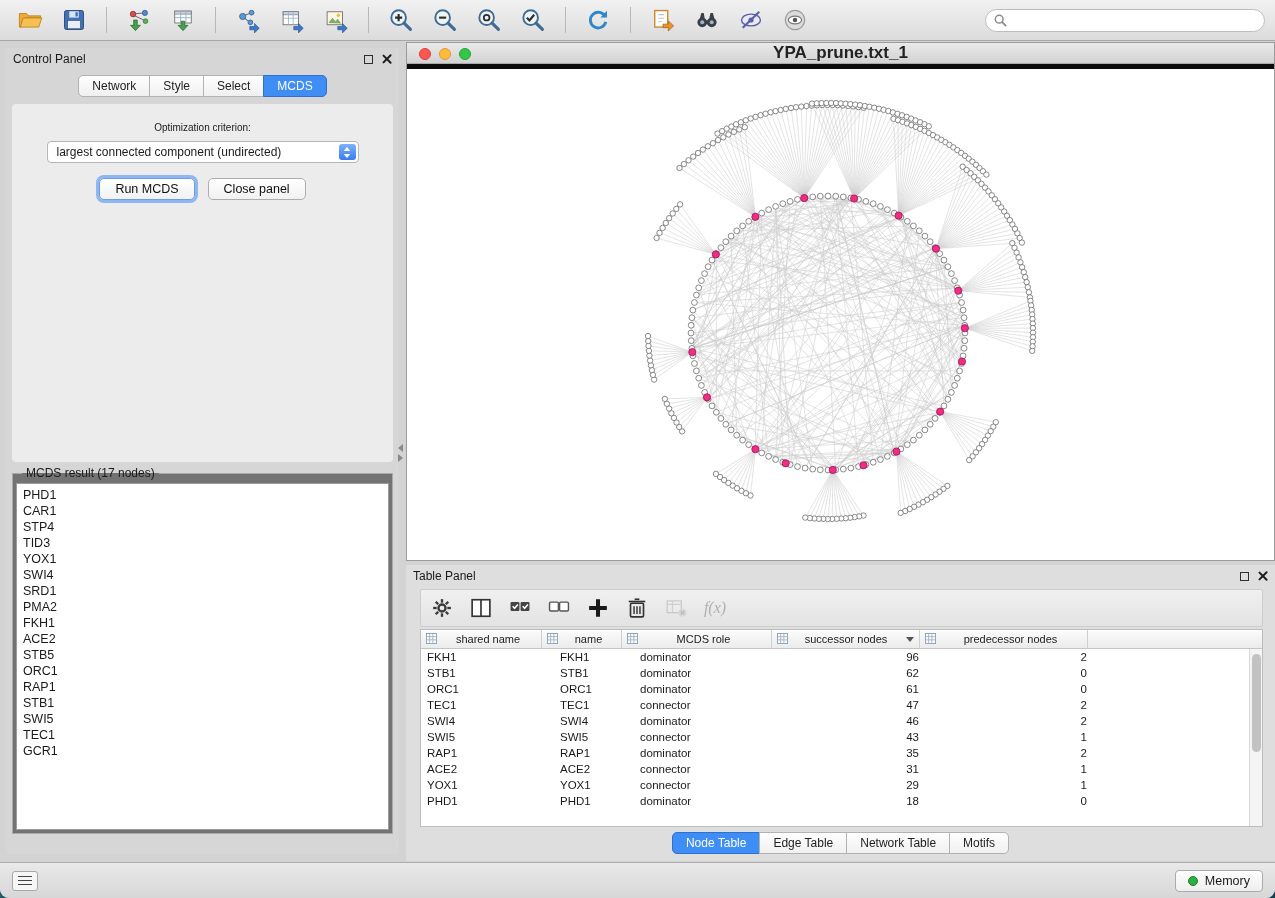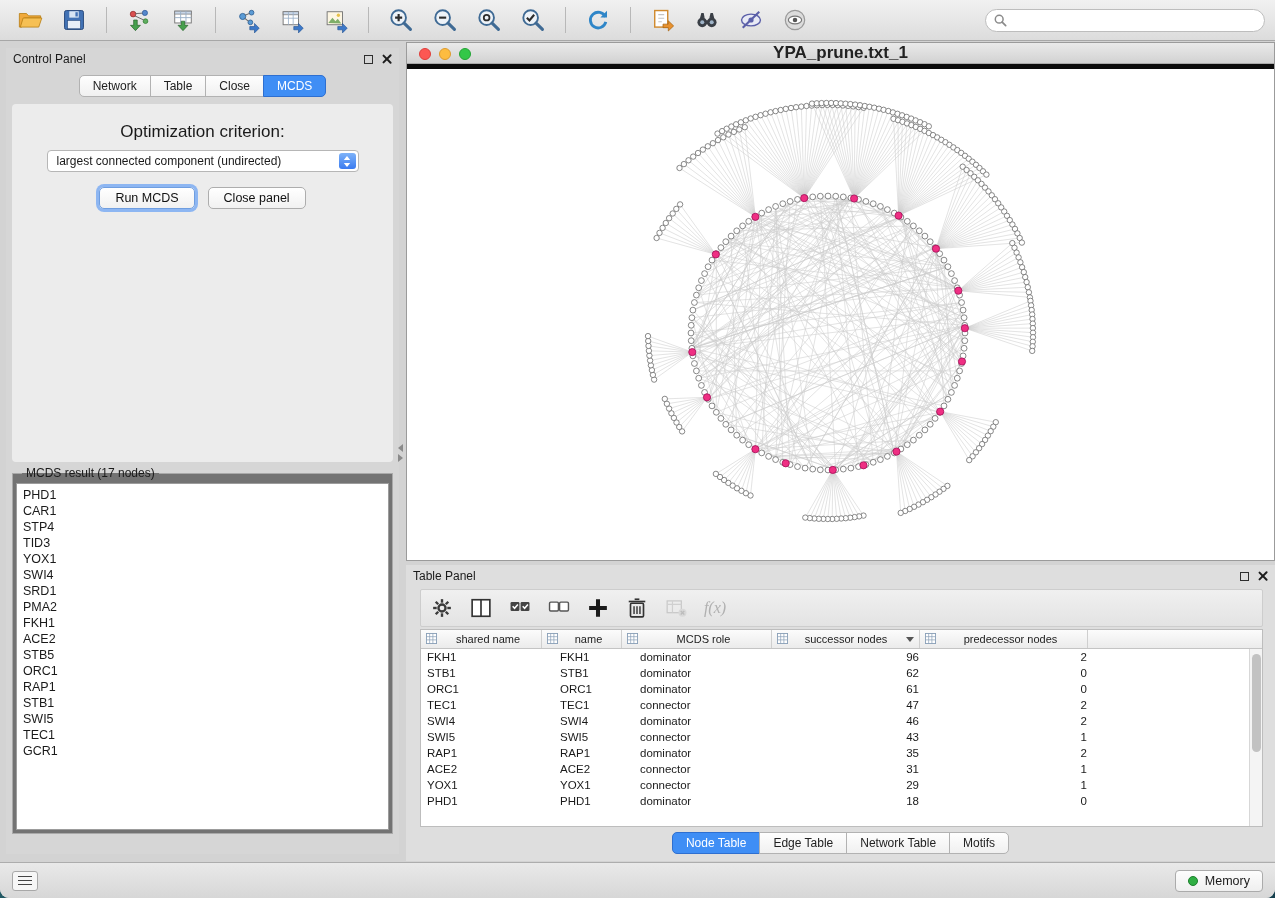--- a/index.html
+++ b/index.html
@@ -50,21 +50,21 @@
   .seg-btn {
     padding:3px 13px; font-size:12px; border:1px solid #b2b2b2; margin-left:-1px;
     background:linear-gradient(#fefefe,#f0f0f0); color:#222; cursor:default;
   }
   .seg-btn:first-child { border-radius:5px 0 0 5px; margin-left:0; }
   .seg-btn:last-child { border-radius:0 5px 5px 0; }
   .seg-btn.active { background:#3f8ef5; border-color:#2e6fd0; color:#fff; }
   .cp-content {
     margin:7px 6px 0; height:358px; background:#ececec; border-radius:4px; padding-top:18px;
   }
-  .opt-label { text-align:center; font-size:17px; margin-bottom:8px; }
+  .opt-label { text-align:center; font-size:10px; margin-bottom:8px; }
   .dropdown {
     width:312px; height:22px; margin:0 auto; background:#fff;
     border:1px solid #b6b6b6; border-radius:4px; position:relative;
     display:flex; align-items:center; font-size:12px; padding:0 24px 0 9px;
   }
   .dd-stepper {
     position:absolute; right:2px; top:2px; bottom:2px; width:17px; border-radius:3px;
     background:linear-gradient(#7db2f8,#3a7bf0); display:flex; align-items:center; justify-content:center;
   }
   .btn-row { display:flex; justify-content:center; gap:13px; margin-top:15px;border-radius:10px; }
@@ -294,22 +294,22 @@
     <div class="control-panel">
       <div class="panel-header">
         <span class="title">Control Panel</span>
         <span class="win-btns">
           <span class="win-float"></span>
           <span class="win-close"></span>
         </span>
       </div>
       <div class="seg">
           <div class="seg-btn">Network</div>
-          <div class="seg-btn">Table</div>
-          <div class="seg-btn">Close</div>
+          <div class="seg-btn">Style</div>
+          <div class="seg-btn">Select</div>
           <div class="seg-btn active">MCDS</div>
         </div>
       <div class="cp-content">
         <div class="opt-label">Optimization criterion:</div>
         <div class="dropdown">
           <span>largest connected component (undirected)</span>
           <span class="dd-stepper">
             <svg width="8" height="13" viewBox="0 0 8 13">
                 <path d="M4 1 L7.2 5 H0.8 Z" fill="#fff"></path>
                 <path d="M4 12 L0.8 8 H7.2 Z" fill="#fff"></path>

